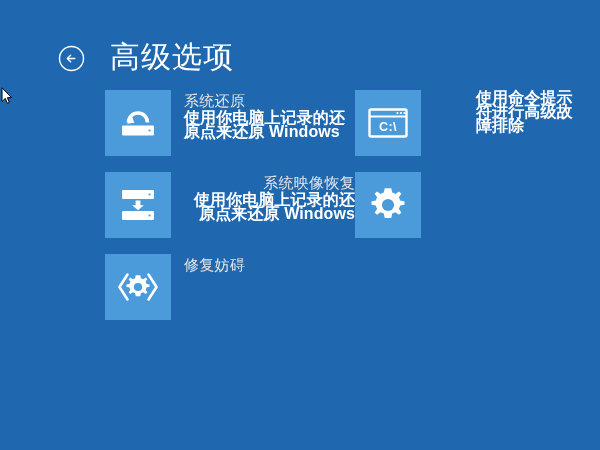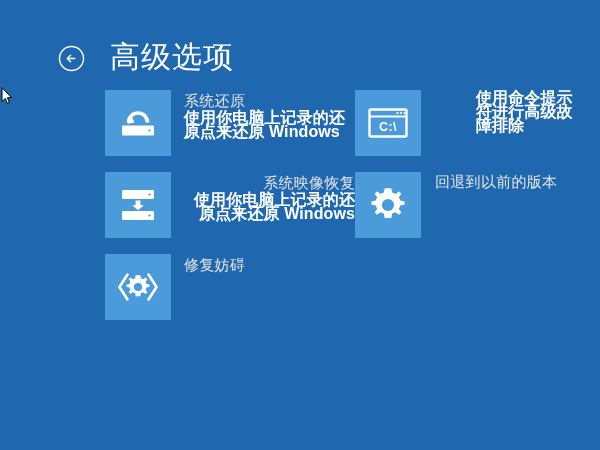--- a/index.html
+++ b/index.html
@@ -192,24 +192,20 @@
       <div class="opt-tile">
         <svg width="42" height="42" viewBox="0 0 42 42">
           <path fill="#ffffff" d="M21 4.2 l3.3 0 0.85 4.35 a12.9 12.9 0 0 1 3.2 1.33 l3.65-2.5 2.33 2.33 -2.5 3.65
                    a12.9 12.9 0 0 1 1.33 3.2 l4.35 0.85 0 3.3 -4.35 0.85 a12.9 12.9 0 0 1 -1.33 3.2
                    l2.5 3.65 -2.33 2.33 -3.65-2.5 a12.9 12.9 0 0 1 -3.2 1.33 l-0.85 4.35 -3.3 0 -3.3 0
                    -0.85-4.35 a12.9 12.9 0 0 1 -3.2-1.33 l-3.65 2.5 -2.33-2.33 2.5-3.65
                    a12.9 12.9 0 0 1 -1.33-3.2 l-4.35-0.85 0-3.3 4.35-0.85 a12.9 12.9 0 0 1 1.33-3.2
                    l-2.5-3.65 2.33-2.33 3.65 2.5 a12.9 12.9 0 0 1 3.2-1.33 l0.85-4.35 z"></path>
           <circle cx="21" cy="21" r="6.1" fill="#4b9ada"></circle>
         </svg>
-      </div>
-      <div class="opt-text">
-        <div class="opt-title">回退到以前的版本</div>
-
       </div>
     </div>
 
     <div class="option col1" style="grid-column:1;grid-row:3;">
       <div class="opt-tile">
         <svg width="44" height="38" viewBox="0 0 44 38">
           <path d="M11.5 6.5 L3.5 19 L11.5 31.5" fill="none" stroke="#ffffff" stroke-width="2.6" stroke-linecap="round" stroke-linejoin="round"></path>
           <path d="M32.5 6.5 L40.5 19 L32.5 31.5" fill="none" stroke="#ffffff" stroke-width="2.6" stroke-linecap="round" stroke-linejoin="round"></path>
           <path fill="#ffffff" d="M22 7.3 l2.3 0 0.6 3.05 a9.1 9.1 0 0 1 2.25 0.93 l2.56-1.75 1.63 1.63 -1.75 2.56
                    a9.1 9.1 0 0 1 0.93 2.25 l3.05 0.6 0 2.3 -3.05 0.6 a9.1 9.1 0 0 1 -0.93 2.25

